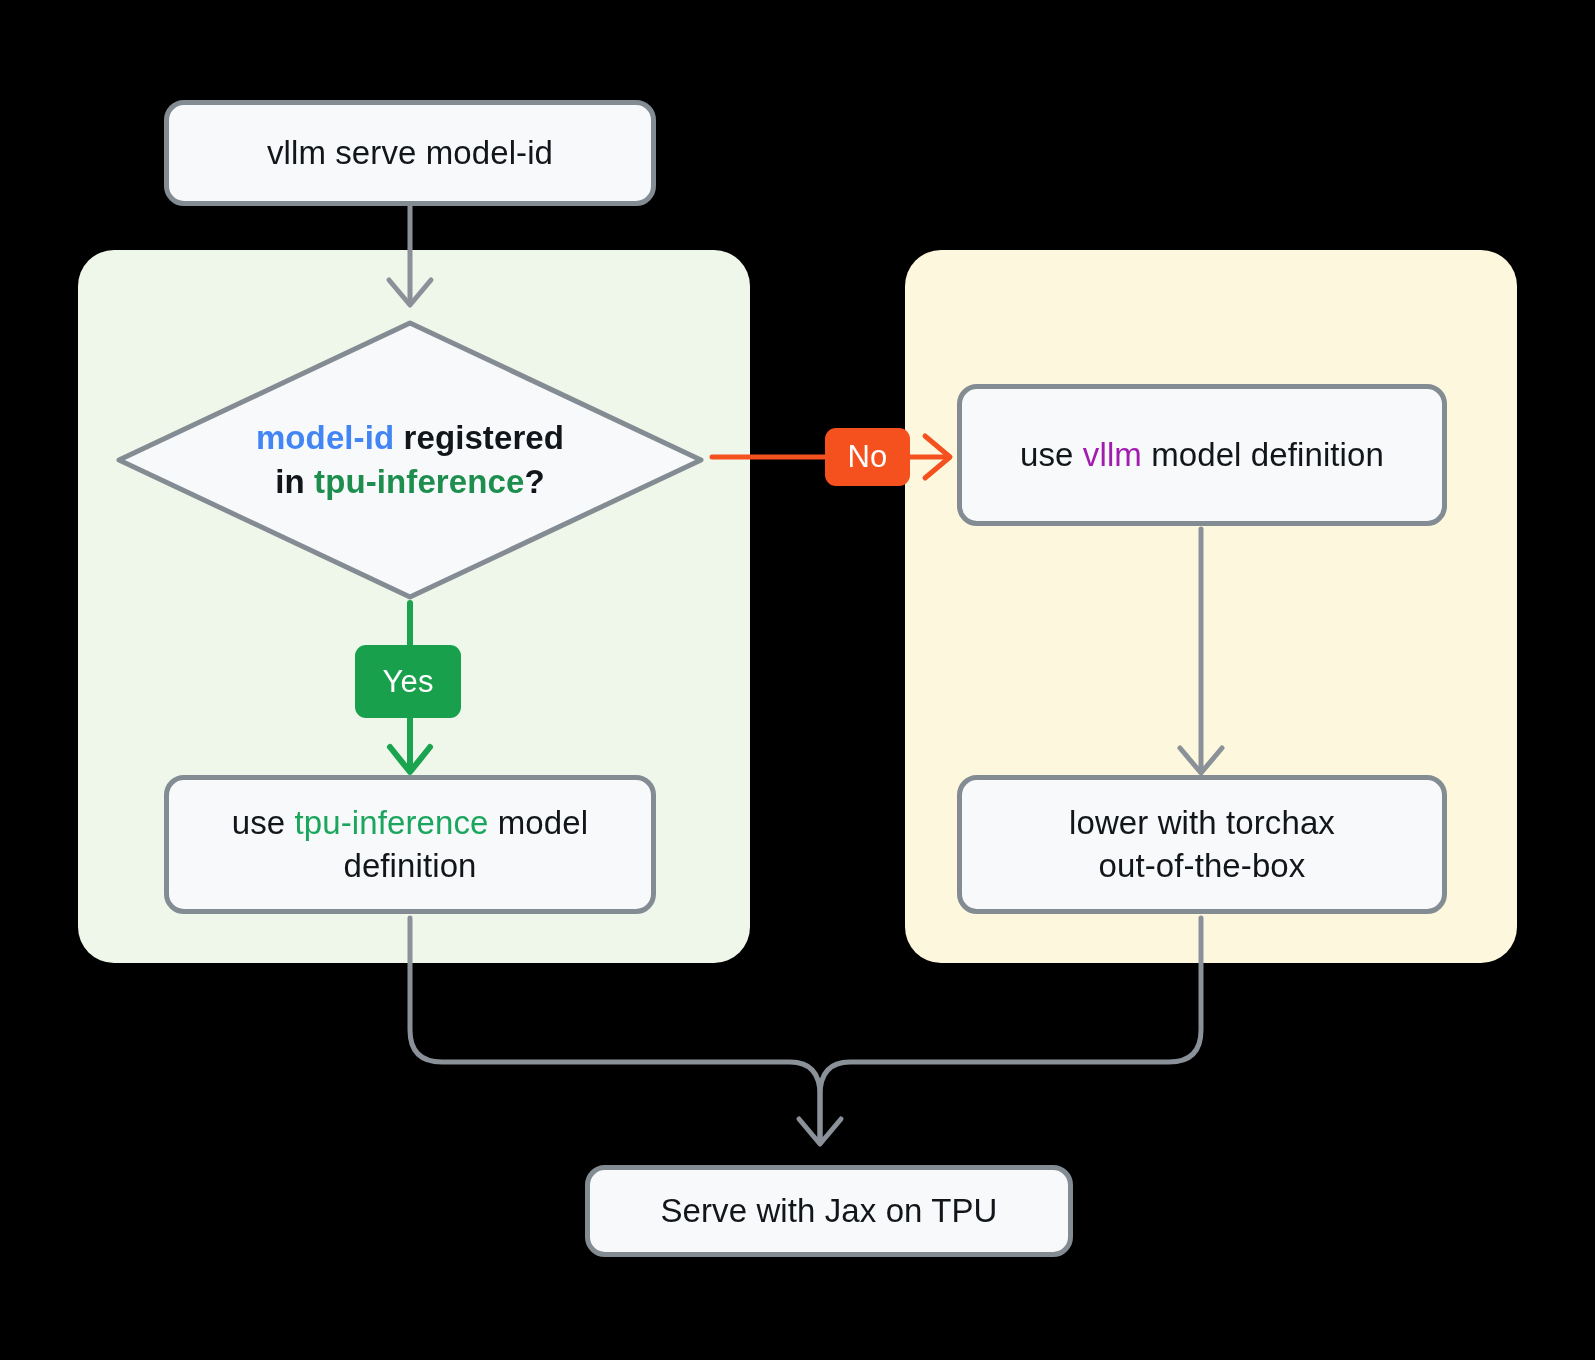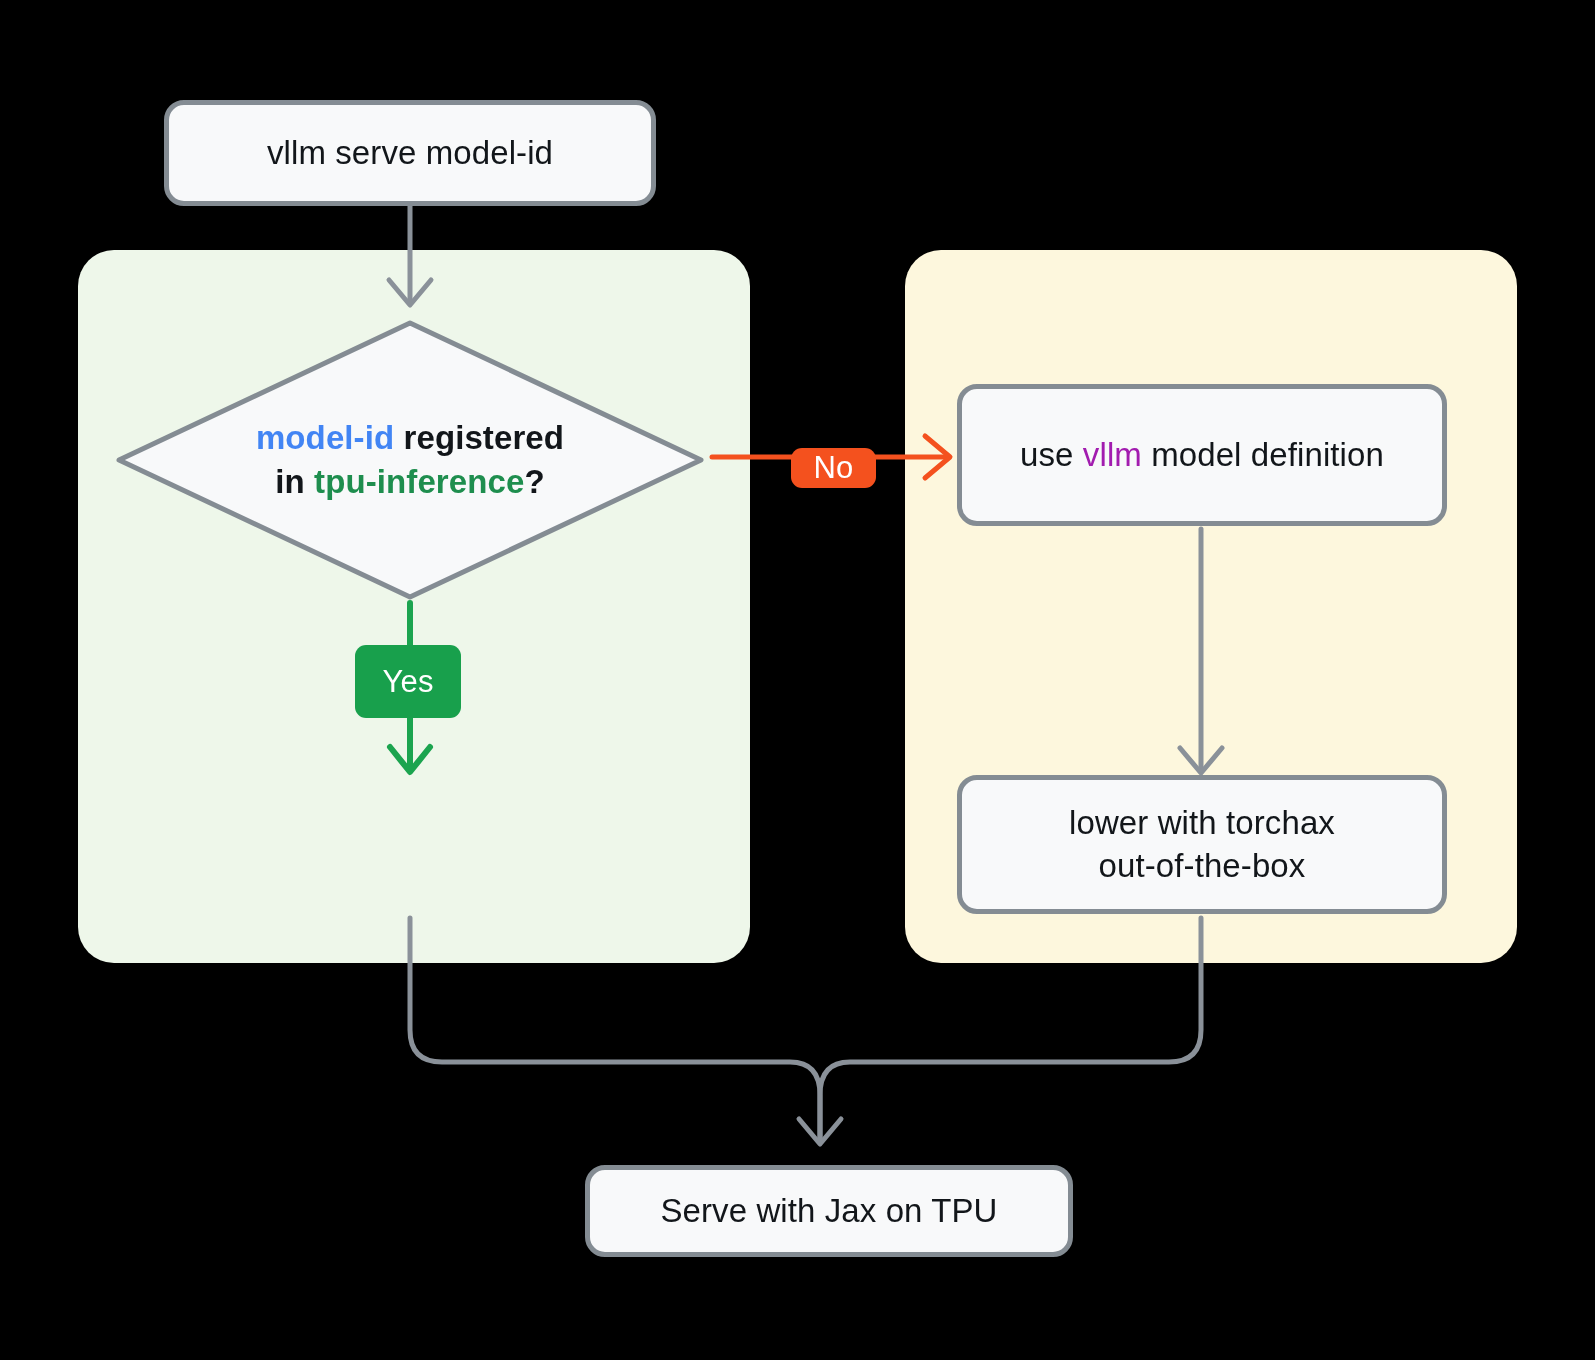--- a/index.html
+++ b/index.html
@@ -97,23 +97,22 @@
     justify-content: center;
     color: #FFFFFF;
     font-size: 31px;
     letter-spacing: 0.2px;
   }
   #badge-yes {
     left: 355px;  top: 645px;  width: 106px; height: 73px;
     background: #18A04C;
   }
   #badge-no {
-    left: 791px;  top: 428px;  width: 85px;  height: 40px;
+    left: 825px;  top: 428px;  width: 85px;  height: 58px;
     background: #F4511E;
-    margin-top: 20px;
   }
   .c-blue   { color: #4285F4; }
   .c-green  { color: #1E8E4E; }
   .c-green2 { color: #1AA65C; }
   .c-orange { color: #a21caf; }
 </style>
 </head>
 <body>
 
 <div id="canvas">
@@ -171,20 +170,23 @@
   </div>
 
   <div class="badge" id="badge-no">
     <span>No</span>
   </div>
 
   <div class="node" id="node-vllm">
     <span><span>use </span><span class="c-orange">vllm</span><span> model definition</span></span>
   </div>
 
+  <div class="node" id="node-tpu">
+    <span><span>use </span><span class="c-green2">tpu-inference</span><span> model</span><br><span>definition</span></span>
+  </div>
 
   <div class="node" id="node-torchax">
     <span><span>lower with torchax</span><br><span>out-of-the-box</span></span>
   </div>
 
   <div class="node" id="node-final">
     <span>Serve with Jax on TPU</span>
   </div>
 
 </div>

